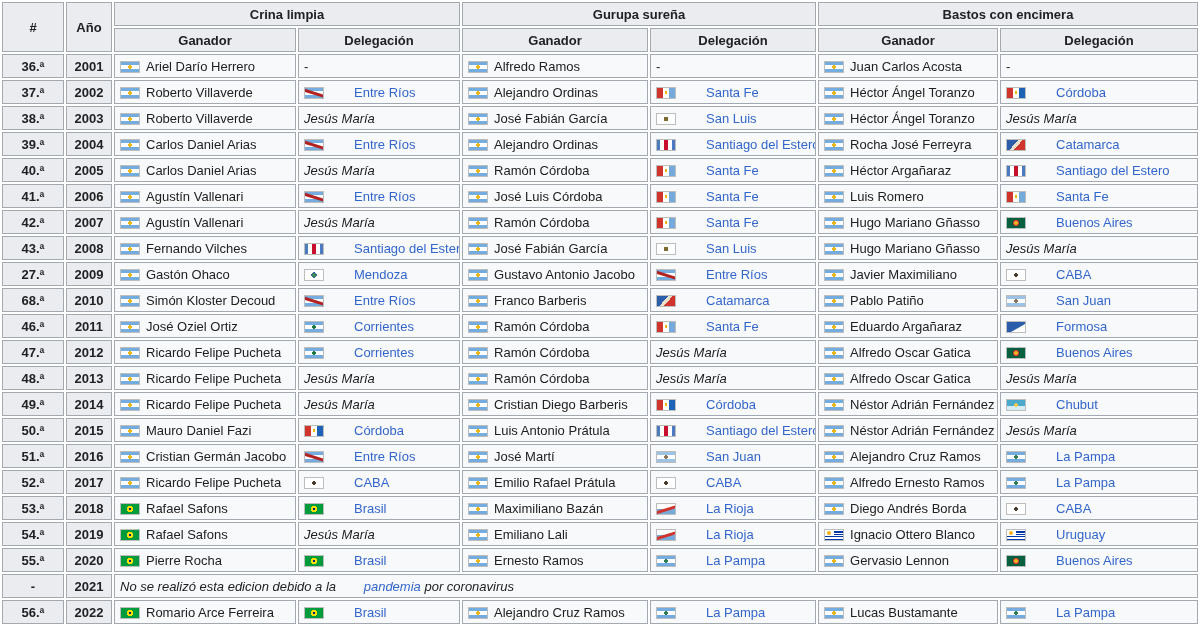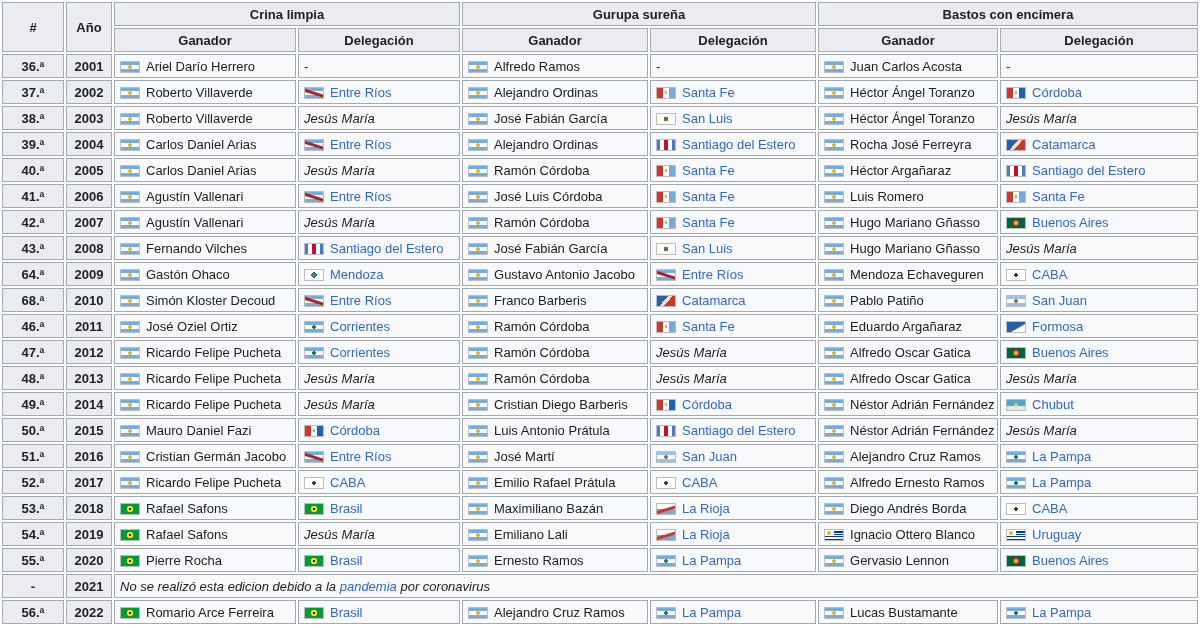--- a/index.html
+++ b/index.html
@@ -1,21 +1,21 @@
 <!DOCTYPE html>
 <html><head>
 <meta charset="utf-8">
 <style>
   html,body{margin:0;padding:0;background:#fff;}
   body{font-family:"Liberation Sans","DejaVu Sans",sans-serif;font-size:13px;color:#202122;}
   table{border-collapse:separate;border-spacing:2px;table-layout:fixed;width:1200px;background:#fff;}
   th,td{border:1px solid #a2a9b1;height:22px;padding:0 5px;overflow:hidden;white-space:nowrap;vertical-align:middle;box-sizing:content-box;}
   th{background:#eaecf0;text-align:center;font-weight:bold;margin-top:44px;}
   td{background:#f8f9fa;text-align:left;}
-  .link{color:#3366cc;cursor:pointer;}
+  .link{color:#3366cc;cursor:pointer;margin-left:24px;}
   .host{font-style:italic;text-align:center;}
   .note-cell{font-style:italic;}
   .note-cell .link{}
   
   .flag{display:inline-block;width:20px;height:12px;border:1px solid #bdbdbd;margin-right:6px;vertical-align:-2px;position:relative;overflow:hidden;box-sizing:border-box;background-size:100% 100%;}
   .f-ar{background-image:radial-gradient(circle 1.6px at 50% 50%,#f0b50e 99%,rgba(0,0,0,0) 100%),linear-gradient(to bottom,#74acdf 34%,#fff 34% 66%,#74acdf 66%);}
   .f-la-pampa{background-image:radial-gradient(circle 1.6px at 50% 50%,#2e7d4f 99%,rgba(0,0,0,0) 100%),linear-gradient(to bottom,#74acdf 34%,#fff 34% 66%,#74acdf 66%);}
   .f-corrientes{background-image:radial-gradient(circle 1.6px at 50% 50%,#1e7a38 99%,rgba(0,0,0,0) 100%),linear-gradient(to bottom,#74acdf 34%,#fff 34% 66%,#74acdf 66%);}
   .f-san-juan{background-image:radial-gradient(circle 1.8px at 50% 50%,#8b7355 99%,rgba(0,0,0,0) 100%),linear-gradient(to bottom,#9cc2e5 34%,#fff 34% 66%,#9cc2e5 66%);}
   .f-br{background-color:#009b3a;background-image:radial-gradient(circle 1.5px at 50% 50%,#002776 99%,rgba(0,0,0,0) 100%),radial-gradient(circle 3.4px at 50% 50%,#ffdf00 99%,rgba(0,0,0,0) 100%);}
@@ -144,27 +144,27 @@
         <th>43.ª</th>
         <th>2008</th>
         <td><span class="flag f-ar"></span><span>Fernando Vilches</span></td>
         <td><span class="flag f-santiago-del-estero"></span><span class="link">Santiago del Estero</span></td>
         <td><span class="flag f-ar"></span><span>José Fabián García</span></td>
         <td><span class="flag f-san-luis"></span><span class="link">San Luis</span></td>
         <td><span class="flag f-ar"></span><span>Hugo Mariano Gñasso</span></td>
         <td><span class="host">Jesús María</span></td>
       </tr>
       <tr>
-        <th>64.ª</th>
+        <th>27.ª</th>
         <th>2009</th>
         <td><span class="flag f-ar"></span><span>Gastón Ohaco</span></td>
         <td><span class="flag f-mendoza"></span><span class="link">Mendoza</span></td>
         <td><span class="flag f-ar"></span><span>Gustavo Antonio Jacobo</span></td>
         <td><span class="flag f-entre-rios"></span><span class="link">Entre Ríos</span></td>
-        <td><span class="flag f-ar"></span><span>Mendoza Echaveguren</span></td>
+        <td><span class="flag f-ar"></span><span>Javier Maximiliano</span></td>
         <td><span class="flag f-caba"></span><span class="link">CABA</span></td>
       </tr>
       <tr>
         <th>68.ª</th>
         <th>2010</th>
         <td><span class="flag f-ar"></span><span>Simón Kloster Decoud</span></td>
         <td><span class="flag f-entre-rios"></span><span class="link">Entre Ríos</span></td>
         <td><span class="flag f-ar"></span><span>Franco Barberis</span></td>
         <td><span class="flag f-catamarca"></span><span class="link">Catamarca</span></td>
         <td><span class="flag f-ar"></span><span>Pablo Patiño</span></td>

